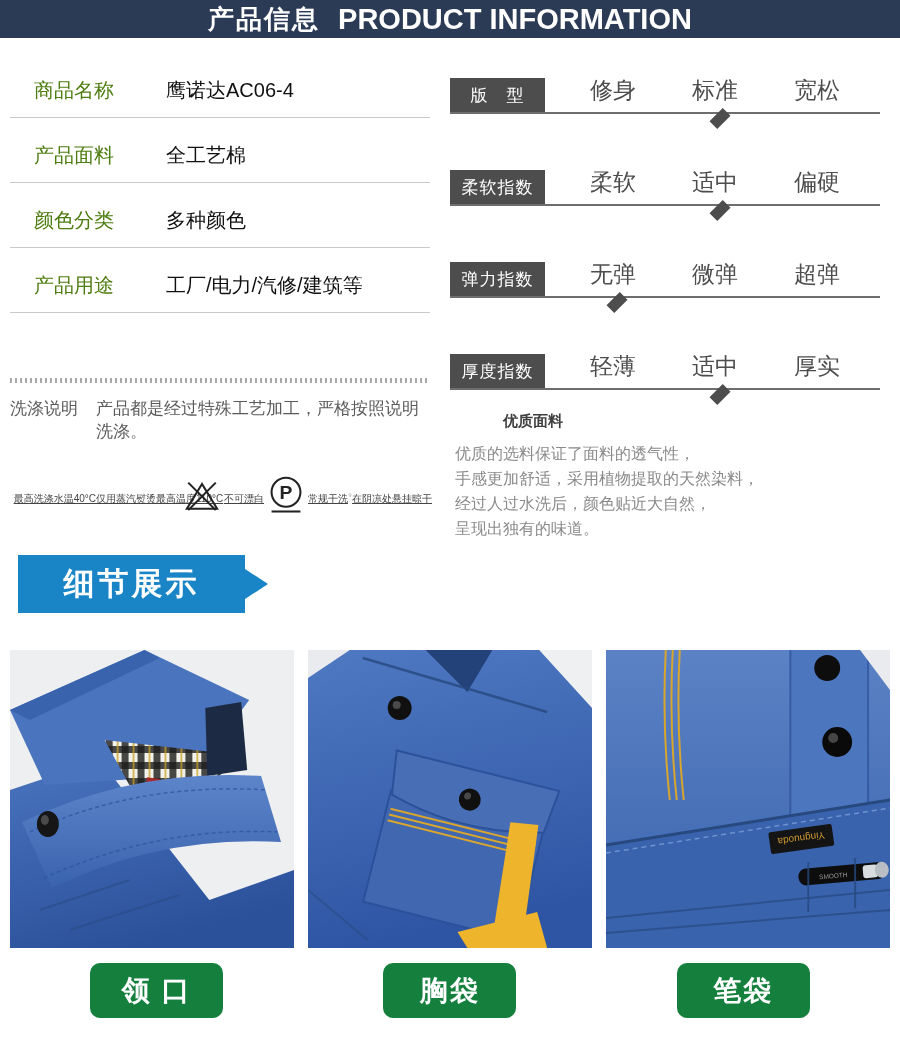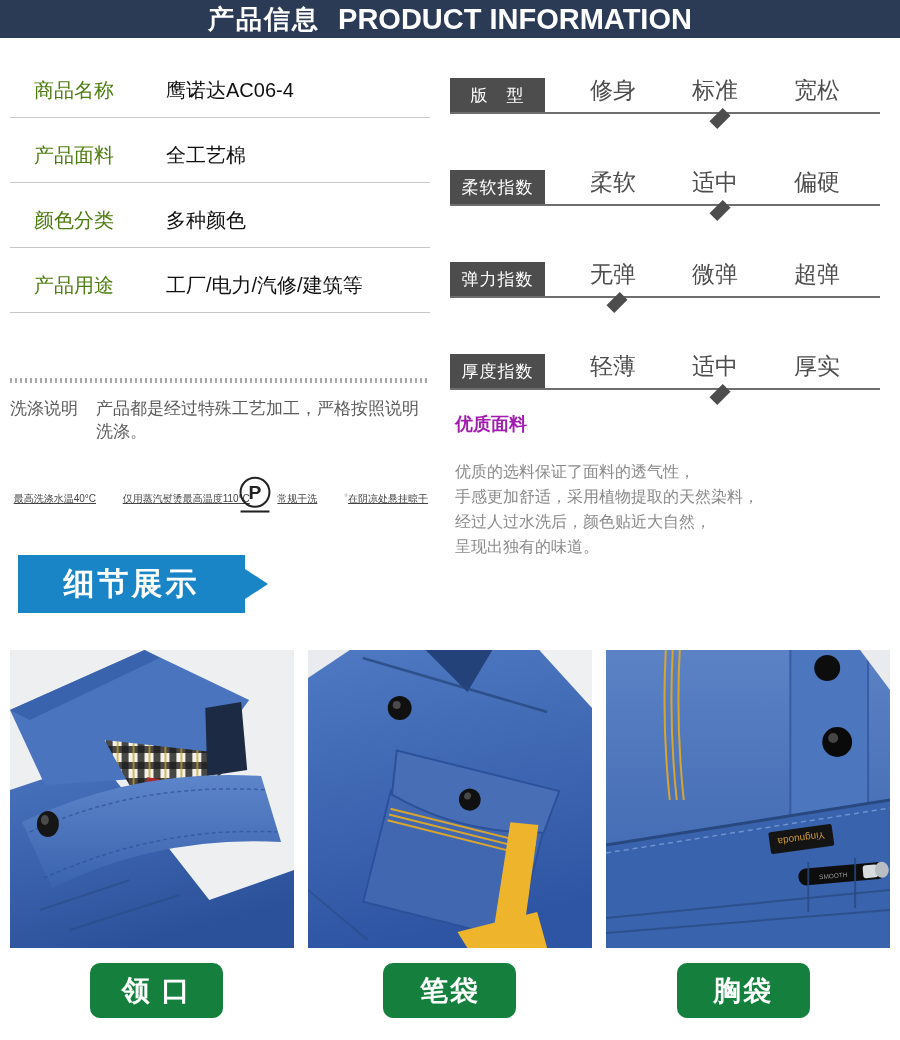--- a/index.html
+++ b/index.html
@@ -35,22 +35,22 @@
   .scale-line { position:absolute; left:0; right:0; bottom:0; height:2px; background:#6e6e6e; }
   .scale-label { position:absolute; left:0; bottom:2px; width:95px; height:34px; background:#4d4d4d; color:#fff;
                  font-size:17px; display:flex; align-items:center; justify-content:center; letter-spacing:1px; }
   .scale-options { position:absolute; left:112px; right:12px; bottom:8px; display:flex;justify-content:space-between; }
   .scale-option { flex:1; text-align:center; font-size:23px; color:#4d4d4d; }
   .scale-marker { position:absolute; bottom:-10px; width:11px; height:11px; background:#4d4d4d;
                   transform:translateX(-50%) rotate(45deg) scaleY(1.7); }
 
   
   .fabric { position:absolute; top:412px; left:455px; width:430px; }
-  .fabric-title { font-size:18px; font-weight:bold; color:#a21caf; }
-  .fabric-lines { margin-top:23px; font-size:16px; line-height:25px; color:#8a8a8a; }
+  .fabric-title { font-size:15px; font-weight:bold; color:#404040;margin-left:48px; }
+  .fabric-lines { margin-top:10px; font-size:16px; line-height:25px; color:#8a8a8a; }
 
   
   .banner { position:absolute; top:555px; left:18px; width:227px; height:58px; background:#1a85c6;
             display:flex; align-items:center; justify-content:center; }
   .banner-text { color:#ffffff; font-size:31px; font-weight:bold; letter-spacing:3px; }
   .banner-arrow { position:absolute; right:-23px; top:50%; transform:translateY(-50%);
                   width:0; height:0; border-left:23px solid #1a85c6;
                   border-top:15px solid transparent; border-bottom:15px solid transparent; }
 
   
@@ -113,20 +113,28 @@
     <div class="wash-icon-col">
       <svg viewBox="0 0 64 64">
         <path d="M54,40 L8,40 Q8,16 32,16 L54,16 Z" fill="none" stroke="#222" stroke-width="3"></path>
         <path d="M20,16 L20,28 L54,28" fill="none" stroke="#222" stroke-width="3"></path>
         <path d="M6,50 q6,-6 13,0 q6,6 13,0 q6,-6 13,0 q6,6 13,0" fill="none" stroke="#222" stroke-width="3"></path>
       </svg>
       <div class="wash-cap">仅用蒸汽熨烫</div>
       <div class="wash-cap">最高温度110°C</div>
     </div>
 
+    <div class="wash-icon-col">
+      <svg viewBox="0 0 64 64">
+        <path d="M32,16 L10,52 L54,52 Z" fill="none" stroke="#222" stroke-width="3"></path>
+        <path d="M12,14 L52,54 M52,14 L12,54" fill="none" stroke="#222" stroke-width="3"></path>
+      </svg>
+      <div class="wash-cap">不可漂白</div>
+      <div class="wash-cap"></div>
+    </div>
 
     <div class="wash-icon-col">
       <svg viewBox="0 0 64 64">
         <circle cx="32" cy="28" r="21" fill="none" stroke="#222" stroke-width="3"></circle>
         <text x="32" y="38" text-anchor="middle" font-size="28" font-weight="bold" fill="#222">P</text>
         <path d="M11,56 L53,56" stroke="#222" stroke-width="3"></path>
       </svg>
       <div class="wash-cap">常规干洗</div>
       <div class="wash-cap"></div>
     </div>
@@ -300,18 +308,18 @@
     </svg>
   </div>
 
 </div>
 
 <div class="photo-labels">
   <div class="photo-label-cell">
     <div class="photo-label">领 口</div>
   </div>
   <div class="photo-label-cell">
+    <div class="photo-label">胸袋</div>
+  </div>
+  <div class="photo-label-cell">
     <div class="photo-label">笔袋</div>
   </div>
-  <div class="photo-label-cell">
-    <div class="photo-label">胸袋</div>
-  </div>
 </div>
 
 </body></html>

